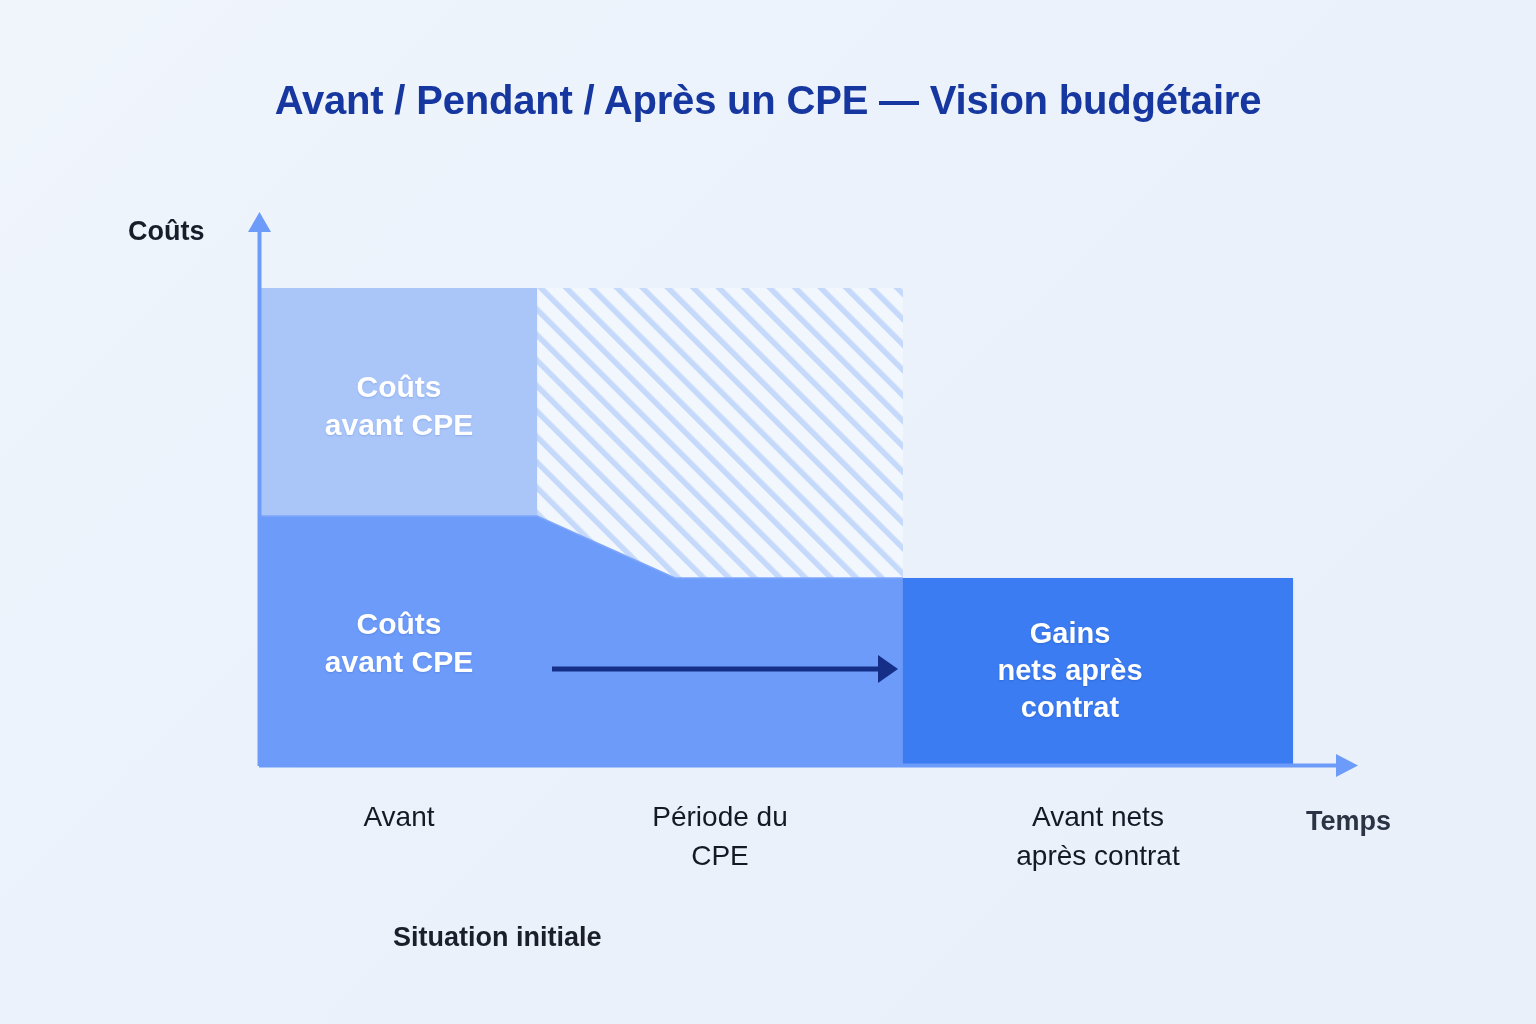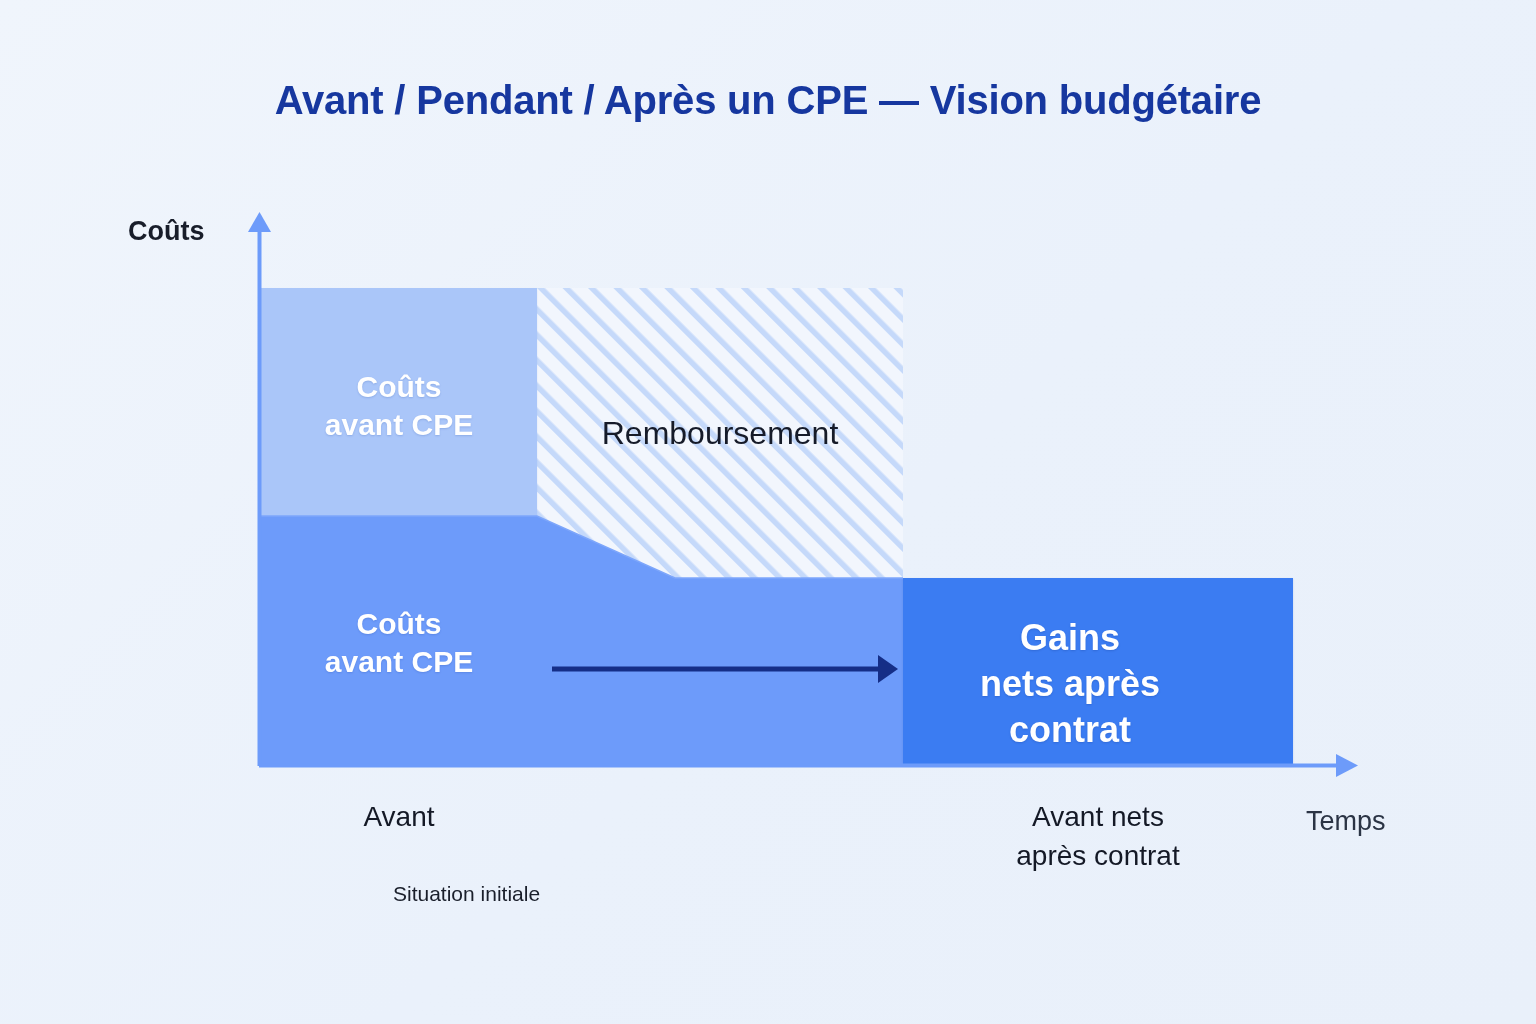--- a/index.html
+++ b/index.html
@@ -49,21 +49,21 @@
     top: 0;
     width: 1536px;
     height: 1024px;
     pointer-events: none;
   }
   .x-axis-label {
     position: absolute;
     left: 1306px;
     top: 806px;
     font-size: 27px;
-    font-weight: normal;
+    font-weight: bold;
     color: #2b3445;
   }
 
   
   .plot {
     position: absolute;
     left: 0;
     top: 0;
     width: 1536px;
     height: 1024px;
@@ -137,21 +137,21 @@
     top: 413px;
     width: 366px;
     font-size: 32px;
     font-weight: normal;
     color: #161b29;
   }
   .label-gains {
     left: 903px;
     top: 615px;
     width: 334px;
-    font-size: 36px;
+    font-size: 29px;
     font-weight: bold;
     color: #ffffff;
     text-shadow: 0 1px 2px rgba(20,55,140,0.25);
   }
 
   
   .cat-label {
     position: absolute;
     text-align: center;
     font-size: 28px;
@@ -161,23 +161,23 @@
     white-space: pre-line;
   }
   .cat-avant      { left: 261px; top: 798px; width: 276px; }
   .cat-periode    { left: 537px; top: 798px; width: 366px; }
   .cat-gains      { left: 903px; top: 798px; width: 390px; }
 
   
   .caption {
     position: absolute;
     left: 393px;
-    top: 882px;
-    font-size: 21px;
-    font-weight: normal;
+    top: 922px;
+    font-size: 27px;
+    font-weight: bold;
     color: #1a1f2b;
   }
 </style>
 </head>
 <body>
 
 <div class="page">
 
   <div class="title">Avant / Pendant / Après un CPE — Vision budgétaire</div>
 
@@ -211,21 +211,20 @@
 
     <svg class="step-svg" viewBox="0 0 1536 1024">
       <line x1="552" y1="669" x2="878" y2="669" stroke="#152e87" stroke-width="5"></line>
       <polygon points="878,655 898,669 878,683" fill="#152e87"></polygon>
     </svg>
 
     <div class="block-label label-couts-top">Coûts
 avant CPE</div>
     <div class="block-label label-couts-bottom">Coûts
 avant CPE</div>
-    <div class="block-label label-remboursement">Remboursement</div>
     <div class="block-label label-gains">Gains
 nets après
 contrat</div>
   </div>
 
   <svg class="axis-svg" viewBox="0 0 1536 1024">
 
     <g>
       <line x1="259.5" y1="228" x2="259.5" y2="766" stroke="#6d9bfa" stroke-width="4"></line>
       <polygon points="248,232 259.5,212 271,232" fill="#6d9bfa"></polygon>
@@ -233,18 +232,20 @@
 
     <g>
       <line x1="259" y1="765.5" x2="1340" y2="765.5" stroke="#6d9bfa" stroke-width="4"></line>
       <polygon points="1336,754 1358,765.5 1336,777" fill="#6d9bfa"></polygon>
     </g>
   </svg>
 
   <div class="x-axis-label">Temps</div>
 
   <div class="cat-label cat-avant">Avant</div>
+  <div class="cat-label cat-periode">Période du
+CPE</div>
   <div class="cat-label cat-gains">Avant nets
 après contrat</div>
 
   <div class="caption">Situation initiale</div>
 
 </div>
 
 </body></html>

